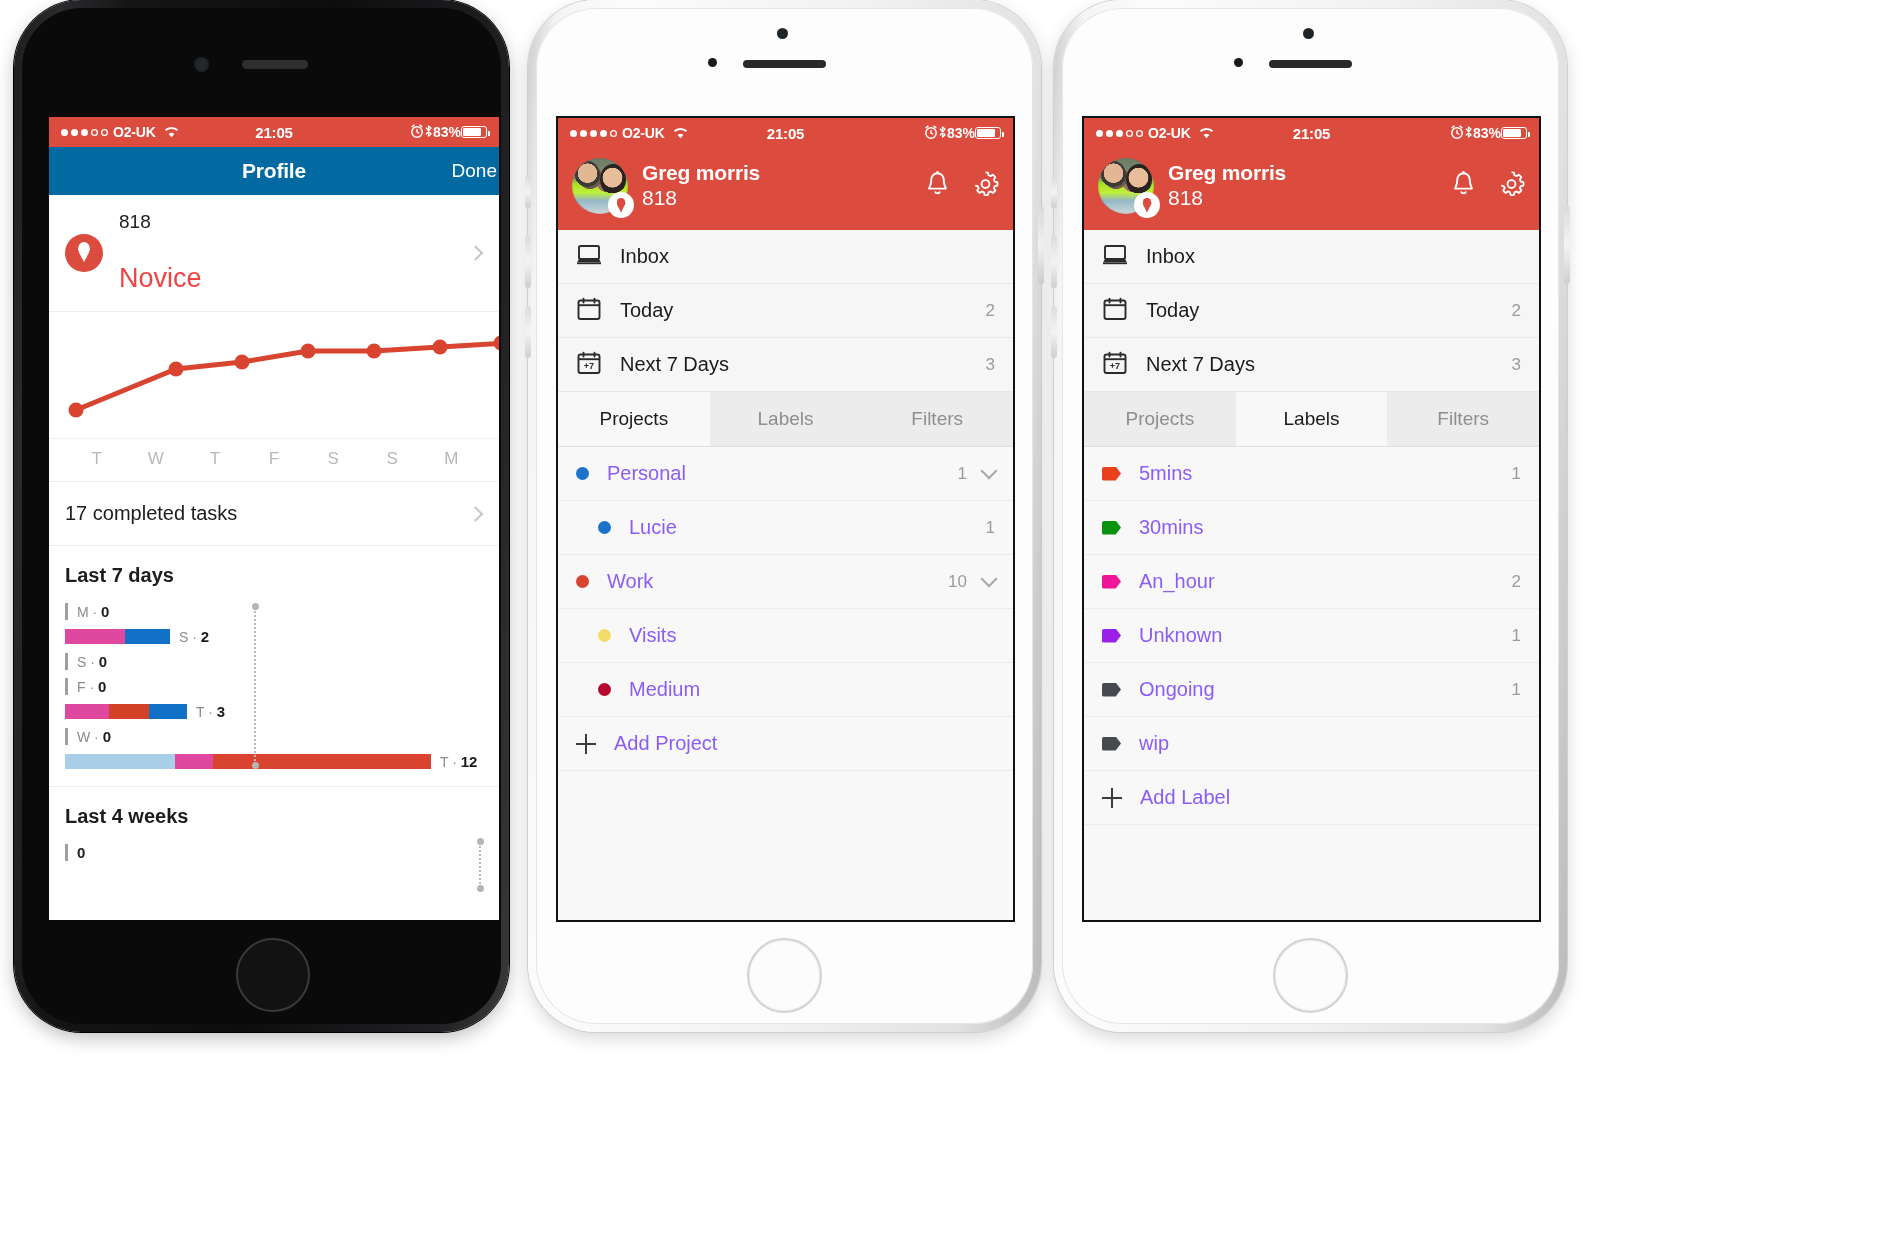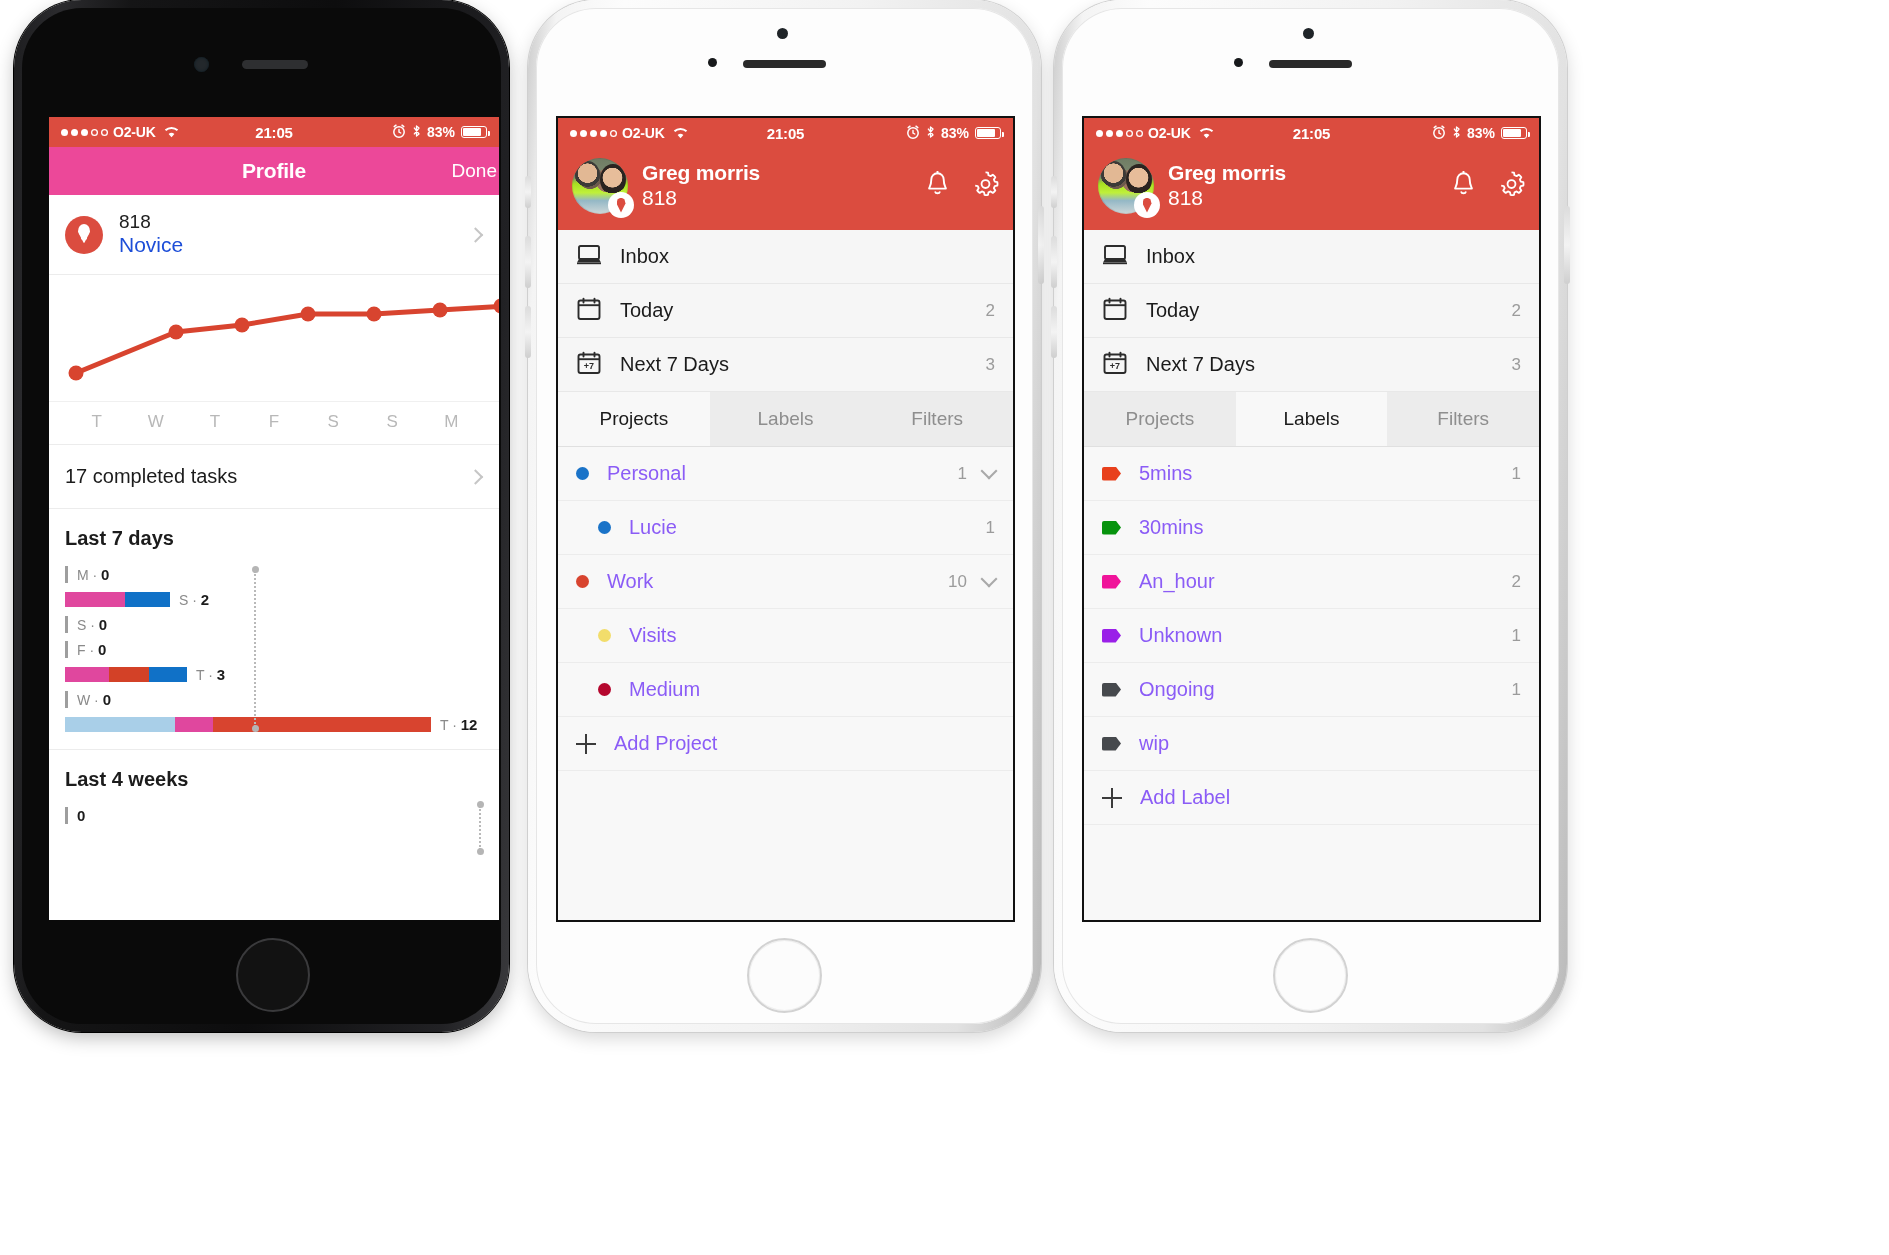--- a/index.html
+++ b/index.html
@@ -64,35 +64,35 @@
   .sb-left { display:flex; align-items:center; gap:5px; }
   .sb-dots { display:flex; gap:3px; align-items:center; }
   .sb-dot { width:7px; height:7px; border-radius:50%; background:#fff; }
   .sb-dot.hollow { background:transparent; box-shadow: inset 0 0 0 1.3px #fff; }
   .sb-carrier { font-size:14px; font-weight:600; letter-spacing:-.2px; }
   .sb-wifi { margin-left:2px; }
   .sb-time {
     position:absolute; left:0; right:0; text-align:center;
     font-size:15px; font-weight:700; letter-spacing:-.2px; pointer-events:none;
   }
-  .sb-right { margin-left:auto; display:flex; align-items:center; gap:6px; }
+  .sb-right { margin-left:auto; display:flex; align-items:center; }
   .sb-batt-pct { font-size:14px; font-weight:600; }
   .sb-batt {
     width:26px; height:12px; border:1.4px solid #fff; border-radius:3px;
     position:relative; display:flex; align-items:center; padding:1.4px;
   }
   .sb-batt::after {
     content:""; position:absolute; right:-4px; top:3.5px;
     width:2.4px; height:5px; background:#fff; border-radius:0 1px 1px 0;
   }
   .sb-batt i { display:block; height:100%; background:#fff; border-radius:1px; }
 
   
   .navbar {
-    background:#ec4899; height:48px; display:flex; align-items:center;
+    background:#0369a1; height:48px; display:flex; align-items:center;
     justify-content:center; position:relative; color:#fff;
   }
   .navbar .title { font-size:21px; font-weight:700; letter-spacing:-.2px; }
   .navbar .done { position:absolute; right:2px; font-size:19px; font-weight:400; }
 
   .row-user {
     display:flex; align-items:center; gap:16px;
     padding: 18px 16px; background:#fff; border-bottom:1px solid #ececec;
   }
   .avatar {
@@ -128,21 +128,21 @@
     background:#fff;
     box-shadow: 0 7px 0 -3px #fff, 0 10px 0 -5px #fff;
   }
   .karma-badge i {
     position:absolute; left:50%; top:26%; transform:translateX(-50%);
     width:11px; height:18px; background:#fff;
     border-radius:50% 50% 50% 50% / 55% 55% 45% 45%;
     clip-path: polygon(50% 100%, 0 42%, 12% 12%, 50% 0, 88% 12%, 100% 42%);
   }
   .karma-text .k1 { font-size:19px; color:#202020; line-height:1.18; }
-  .karma-text .k2 { font-size:21px; color:#1d4ed8; line-height:1.18; }
+  .karma-text .k2 { font-size:27px; color:#ef4444; line-height:1.18;margin-top:30px; }
   .chev-r {
     position:absolute; right:18px; top:50%; width:11px; height:11px;
     border-right:2px solid #c6c6c6; border-top:2px solid #c6c6c6;
     transform: translateY(-50%) rotate(45deg);
   }
 
   
   .chart-block { background:#fff; border-bottom:1px solid #ececec; padding: 10px 0 0; }
   .linechart { width:100%; height:108px; display:block; }
   .xaxis {

